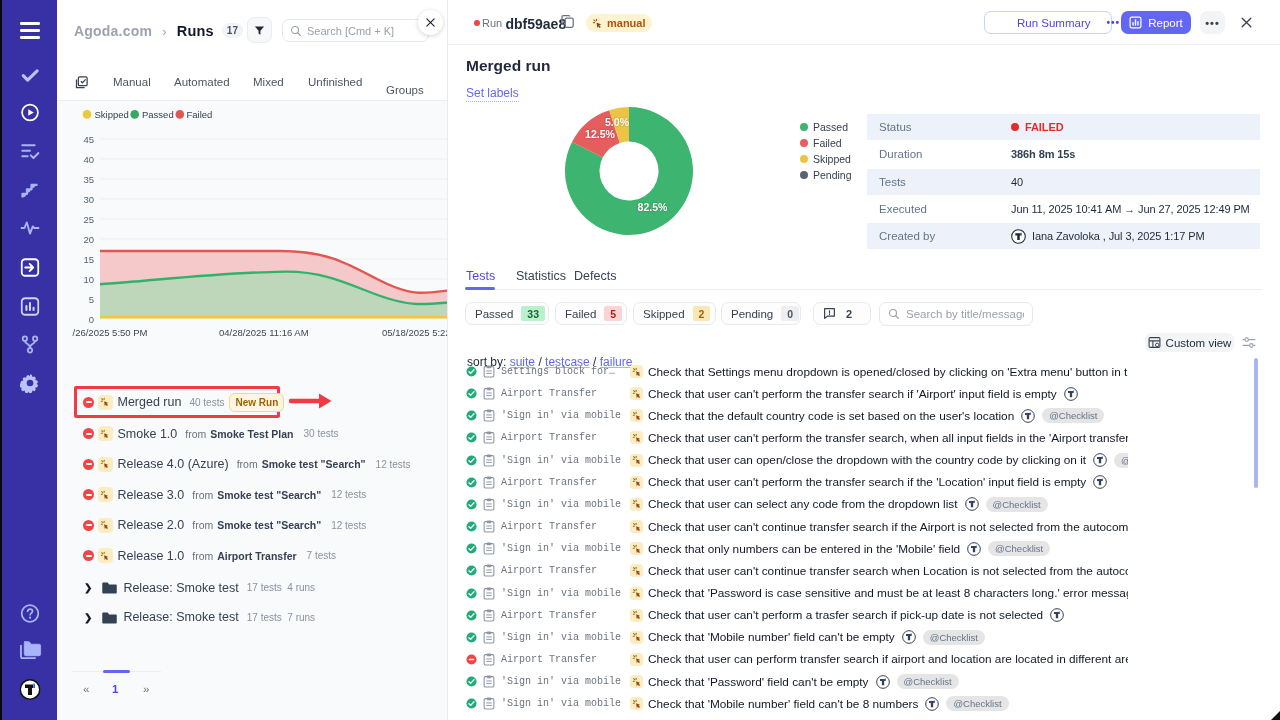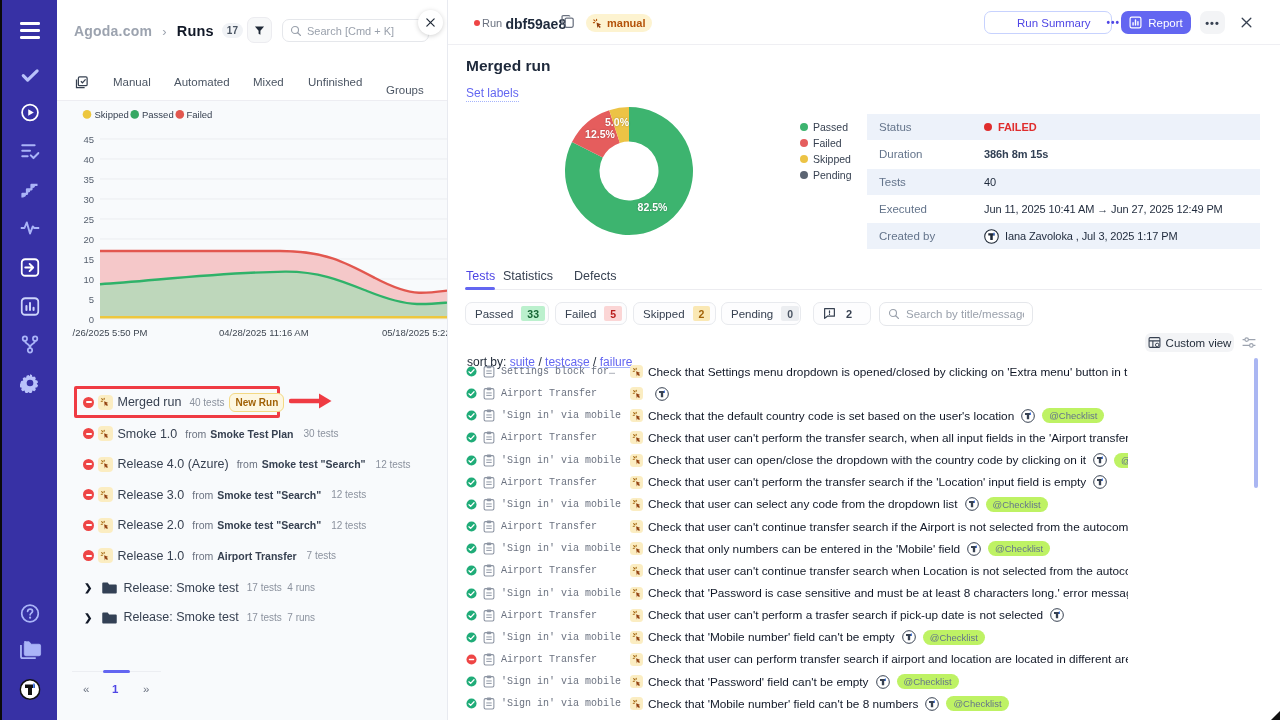--- a/index.html
+++ b/index.html
@@ -51,21 +51,21 @@
 #btn-report { left:673px; top:11px; width:70px; height:23px; background:#6366f1; color:#fff; font-weight:500; font-size:11.5px; }
 #btn-dots2 { left:752px; top:11px; width:25px; height:23px; background:#f3f4f6; color:#374151; letter-spacing:1px; font-weight:700; font-size:11px; }
 #rtitle { left:18px; top:57px; font-size:15.5px; font-weight:700; color:#1e293b; }
 #setlabels { left:18px; top:86px; font-size:12px; color:#6366f1; border-bottom:1px dotted #a5b4fc; padding-bottom:1px; }
 
 .dleg { position:absolute; display:flex; align-items:center; font-size:10.5px; color:#374151; }
 .dleg i { width:8px; height:8px; border-radius:50%; margin-right:5px; flex:none; }
 
 .srow { position:absolute; left:419px; width:393px; height:26px; display:flex; align-items:center; }
 .srow.shade { background:#edf2fa; }
-.slabel { width:117px; padding-left:12px; color:#64748b; font-size:11.5px; }
+.slabel { width:144px; padding-left:12px; color:#64748b; font-size:11.5px; }
 .sval { color:#1e293b; font-size:11px; letter-spacing:-0.1px; display:flex; align-items:center; white-space:nowrap; }
 
 .rtab { position:absolute; top:269px; font-size:12.5px; color:#374151; }
 #tabline { left:18px; top:289px; width:796px; height:1px; background:#ececf0; }
 #tabactive { left:17px; top:287px; width:30px; height:2.5px; background:#6366f1; border-radius:2px; }
 
 .pill { position:absolute; top:302px; height:23px; border:1px solid #e8eaee; background:#fdfdfe; border-radius:7px; display:flex; align-items:center; padding:0 9px; font-size:11.5px; color:#374151; font-weight:500; white-space:nowrap; }
 .pill .cnt { margin-left:8px; font-size:10.5px; font-weight:700; border-radius:2px; padding:1.5px 6px; }
 .cnt.g { background:#bbf0cd; color:#166534; }
 .cnt.r { background:#fbd5d5; color:#b91c1c; }
@@ -76,21 +76,21 @@
 #sortrow { left:19px; top:337px; font-size:12px; color:#1f2937;margin-top:18px; }
 #sortrow a { color:#6366f1; text-decoration:underline; text-decoration-color:#a5b4fc; }
 #customview { left:697px; top:333px; width:89px; height:19px; background:#f3f4f6; border-radius:6px; display:flex; align-items:center; justify-content:center; font-size:11.5px; color:#1f2937; font-weight:500; }
 
 #testlist { left:0; top:359px; width:680px; height:361px; overflow:hidden; }
 .trow { position:absolute; left:18px; height:22px; display:flex; align-items:center; white-space:nowrap; width:900px; }
 .tico { flex:none; margin-right:6px; display:flex; }
 .tsuite { font-family:"Liberation Mono",monospace; font-size:10px; color:#6b7280; width:129px; flex:none; overflow:hidden; }
 .tman { width:13px; height:13px; border-radius:3.5px; background:#fbedc2; flex:none; margin-right:5px; display:flex; align-items:center; justify-content:center; }
 .ttitle { font-size:11.8px; color:#111827; }
-.tchip { margin-left:7px; background:#bef264; border-radius:8px; color:#64748b; font-size:9.5px; padding:2px 7px; flex:none; }
+.tchip { margin-left:7px; background:#e5e5e5; border-radius:8px; color:#64748b; font-size:9.5px; padding:2px 7px; flex:none; }
 #scrollbar { left:1254px; top:358px; width:3.5px; height:130px; background:#aab6f2; border-radius:2px; }
 #cursor { left:1271px; top:711px; width:0; height:0; border-left:9px solid transparent; border-bottom:9px solid #111; }
 </style>
 </head>
 <body>
 <div id="root">
 <div class="abs" id="edge"></div>
 <div class="abs" id="sidebar">
 <svg style="top:22px" width="20" height="17" viewBox="0 0 20 17">
         <g fill="#fff">
@@ -422,21 +422,21 @@
       </div>
   <div class="srow shade" style="top:223.2px">
         <span class="slabel">Created by</span>
         <span class="sval"><svg width="15" height="15" viewBox="0 0 42 42" style="margin-right:6px">
             <circle cx="21" cy="21" r="19" fill="#fff" stroke="#1f2937" stroke-width="3"></circle>
             <path d="M12 12h18v6h-5.5v13h-7V18H12z" fill="#1f2937"></path>
             <rect x="26.5" y="10" width="3" height="8" fill="#4f86f7"></rect>
           </svg>Iana Zavoloka , Jul 3, 2025 1:17 PM</span>
       </div>
   <div class="abs rtab" style="left:18px;color:#4f46e5;font-weight:500">Tests</div>
-  <div class="abs rtab" style="left:55px">Statistics</div>
+  <div class="abs rtab" style="left:68px">Statistics</div>
   <div class="abs rtab" style="left:126px">Defects</div>
   <div class="abs" id="tabline"></div>
   <div class="abs" id="tabactive"></div>
   <div class="pill" style="left:17px;width:84px">Passed<span class="cnt g">33</span></div>
   <div class="pill" style="left:107px;width:72px">Failed<span class="cnt r">5</span></div>
   <div class="pill" style="left:185px;width:83px">Skipped<span class="cnt y">2</span></div>
   <div class="pill" style="left:273px;width:80px">Pending<span class="cnt n">0</span></div>
   <div class="pill" style="left:365px;width:58px">
         <svg width="13" height="13" viewBox="0 0 24 24" style="margin-right:10px">
           <path d="M3 3h18v14H8l-5 4z" fill="none" stroke="#374151" stroke-width="2.2" stroke-linejoin="round"></path>
@@ -512,20 +512,21 @@
           <span class="tsuite">Airport Transfer</span>
           <span class="tman">
             <svg width="10" height="10" viewBox="0 0 24 24">
               <g stroke="#a16207" stroke-width="2.6" stroke-linecap="round">
                 <path d="M4 4l3 3"></path>
                 <path d="M3 10h2.5M10 3v2.5"></path>
               </g>
               <path d="M10 10l10 4.2-4.4 1.6 3.6 3.6-2.4 2.4-3.6-3.6-1.6 4.4z" fill="#92400e"></path>
             </svg>
           </span>
+          <span class="ttitle">Check that user can't perform the transfer search if 'Airport' input field is empty</span>
           <svg width="14" height="14" viewBox="0 0 42 42" style="margin-left:7px;flex:none">
             <circle cx="21" cy="21" r="19" fill="#fff" stroke="#374151" stroke-width="3"></circle>
             <path d="M12 12h18v6h-5.5v13h-7V18H12z" fill="#374151"></path>
             <rect x="26.5" y="10" width="3" height="8" fill="#4f86f7"></rect>
           </svg>
         </div>
   <div class="trow" style="top:45.8px">
           <span class="tico">
             <svg width="11" height="11" viewBox="0 0 24 24">
               <circle cx="12" cy="12" r="11" fill="#1fac78"></circle>

